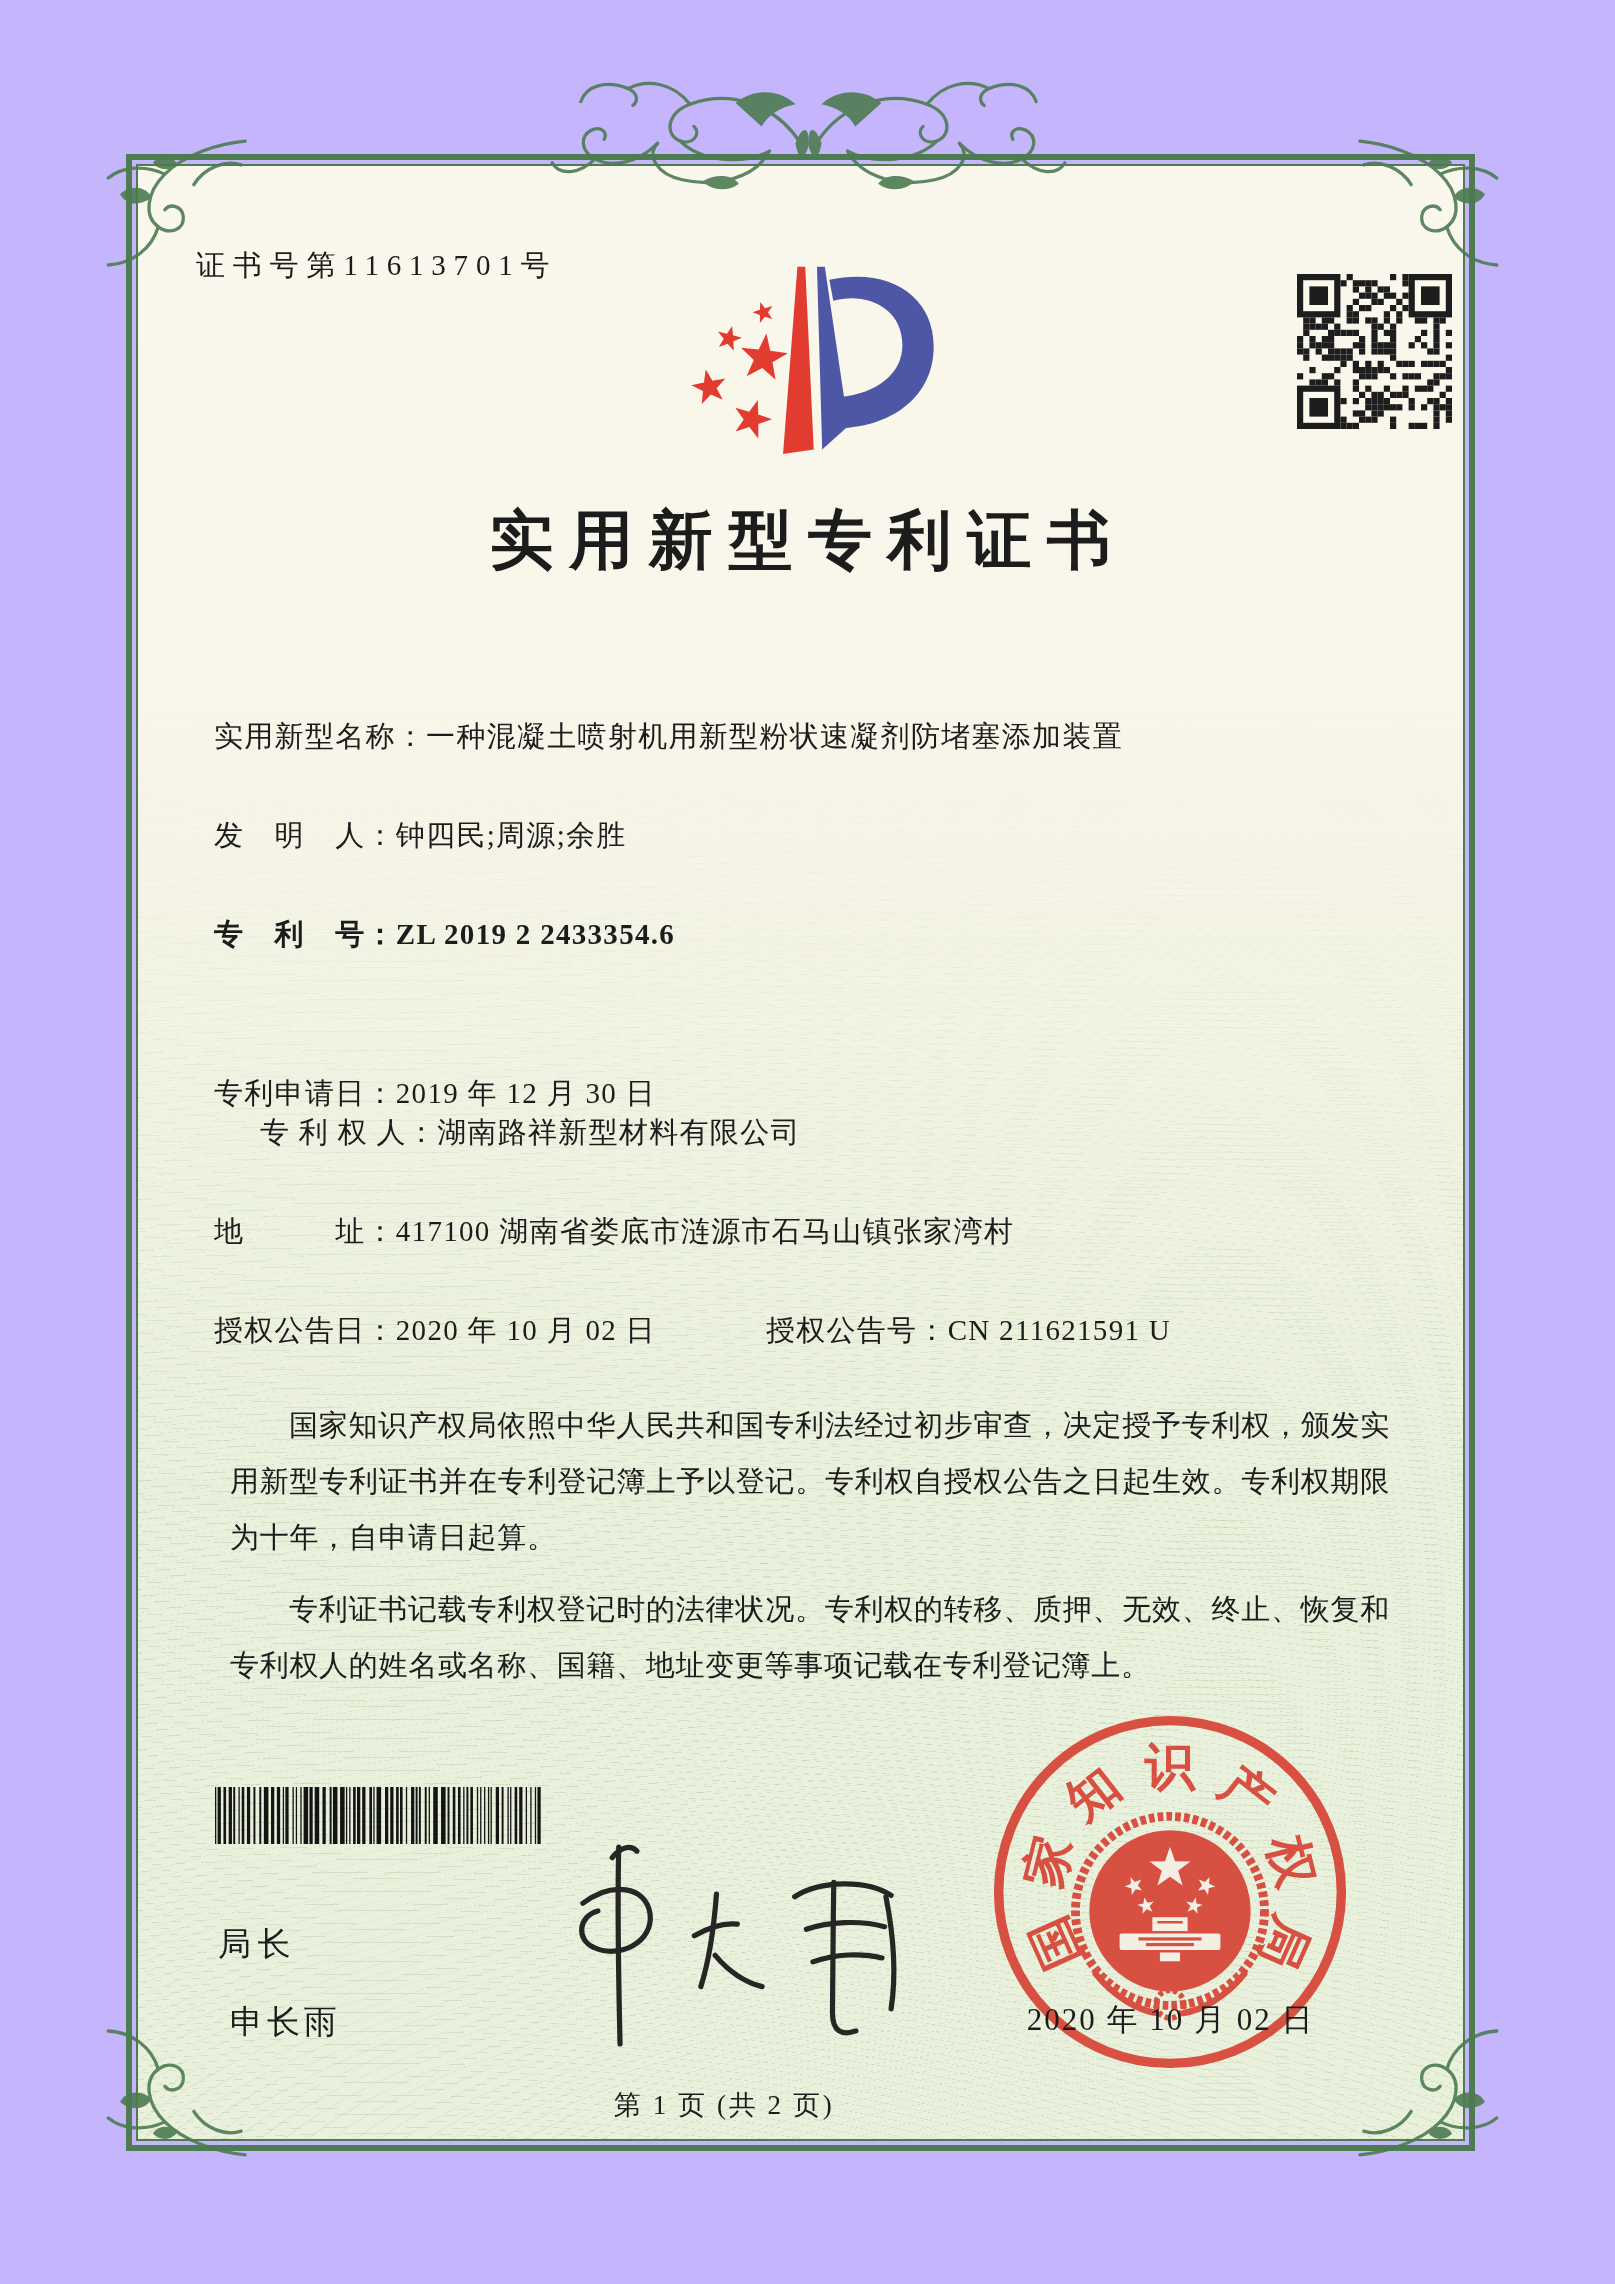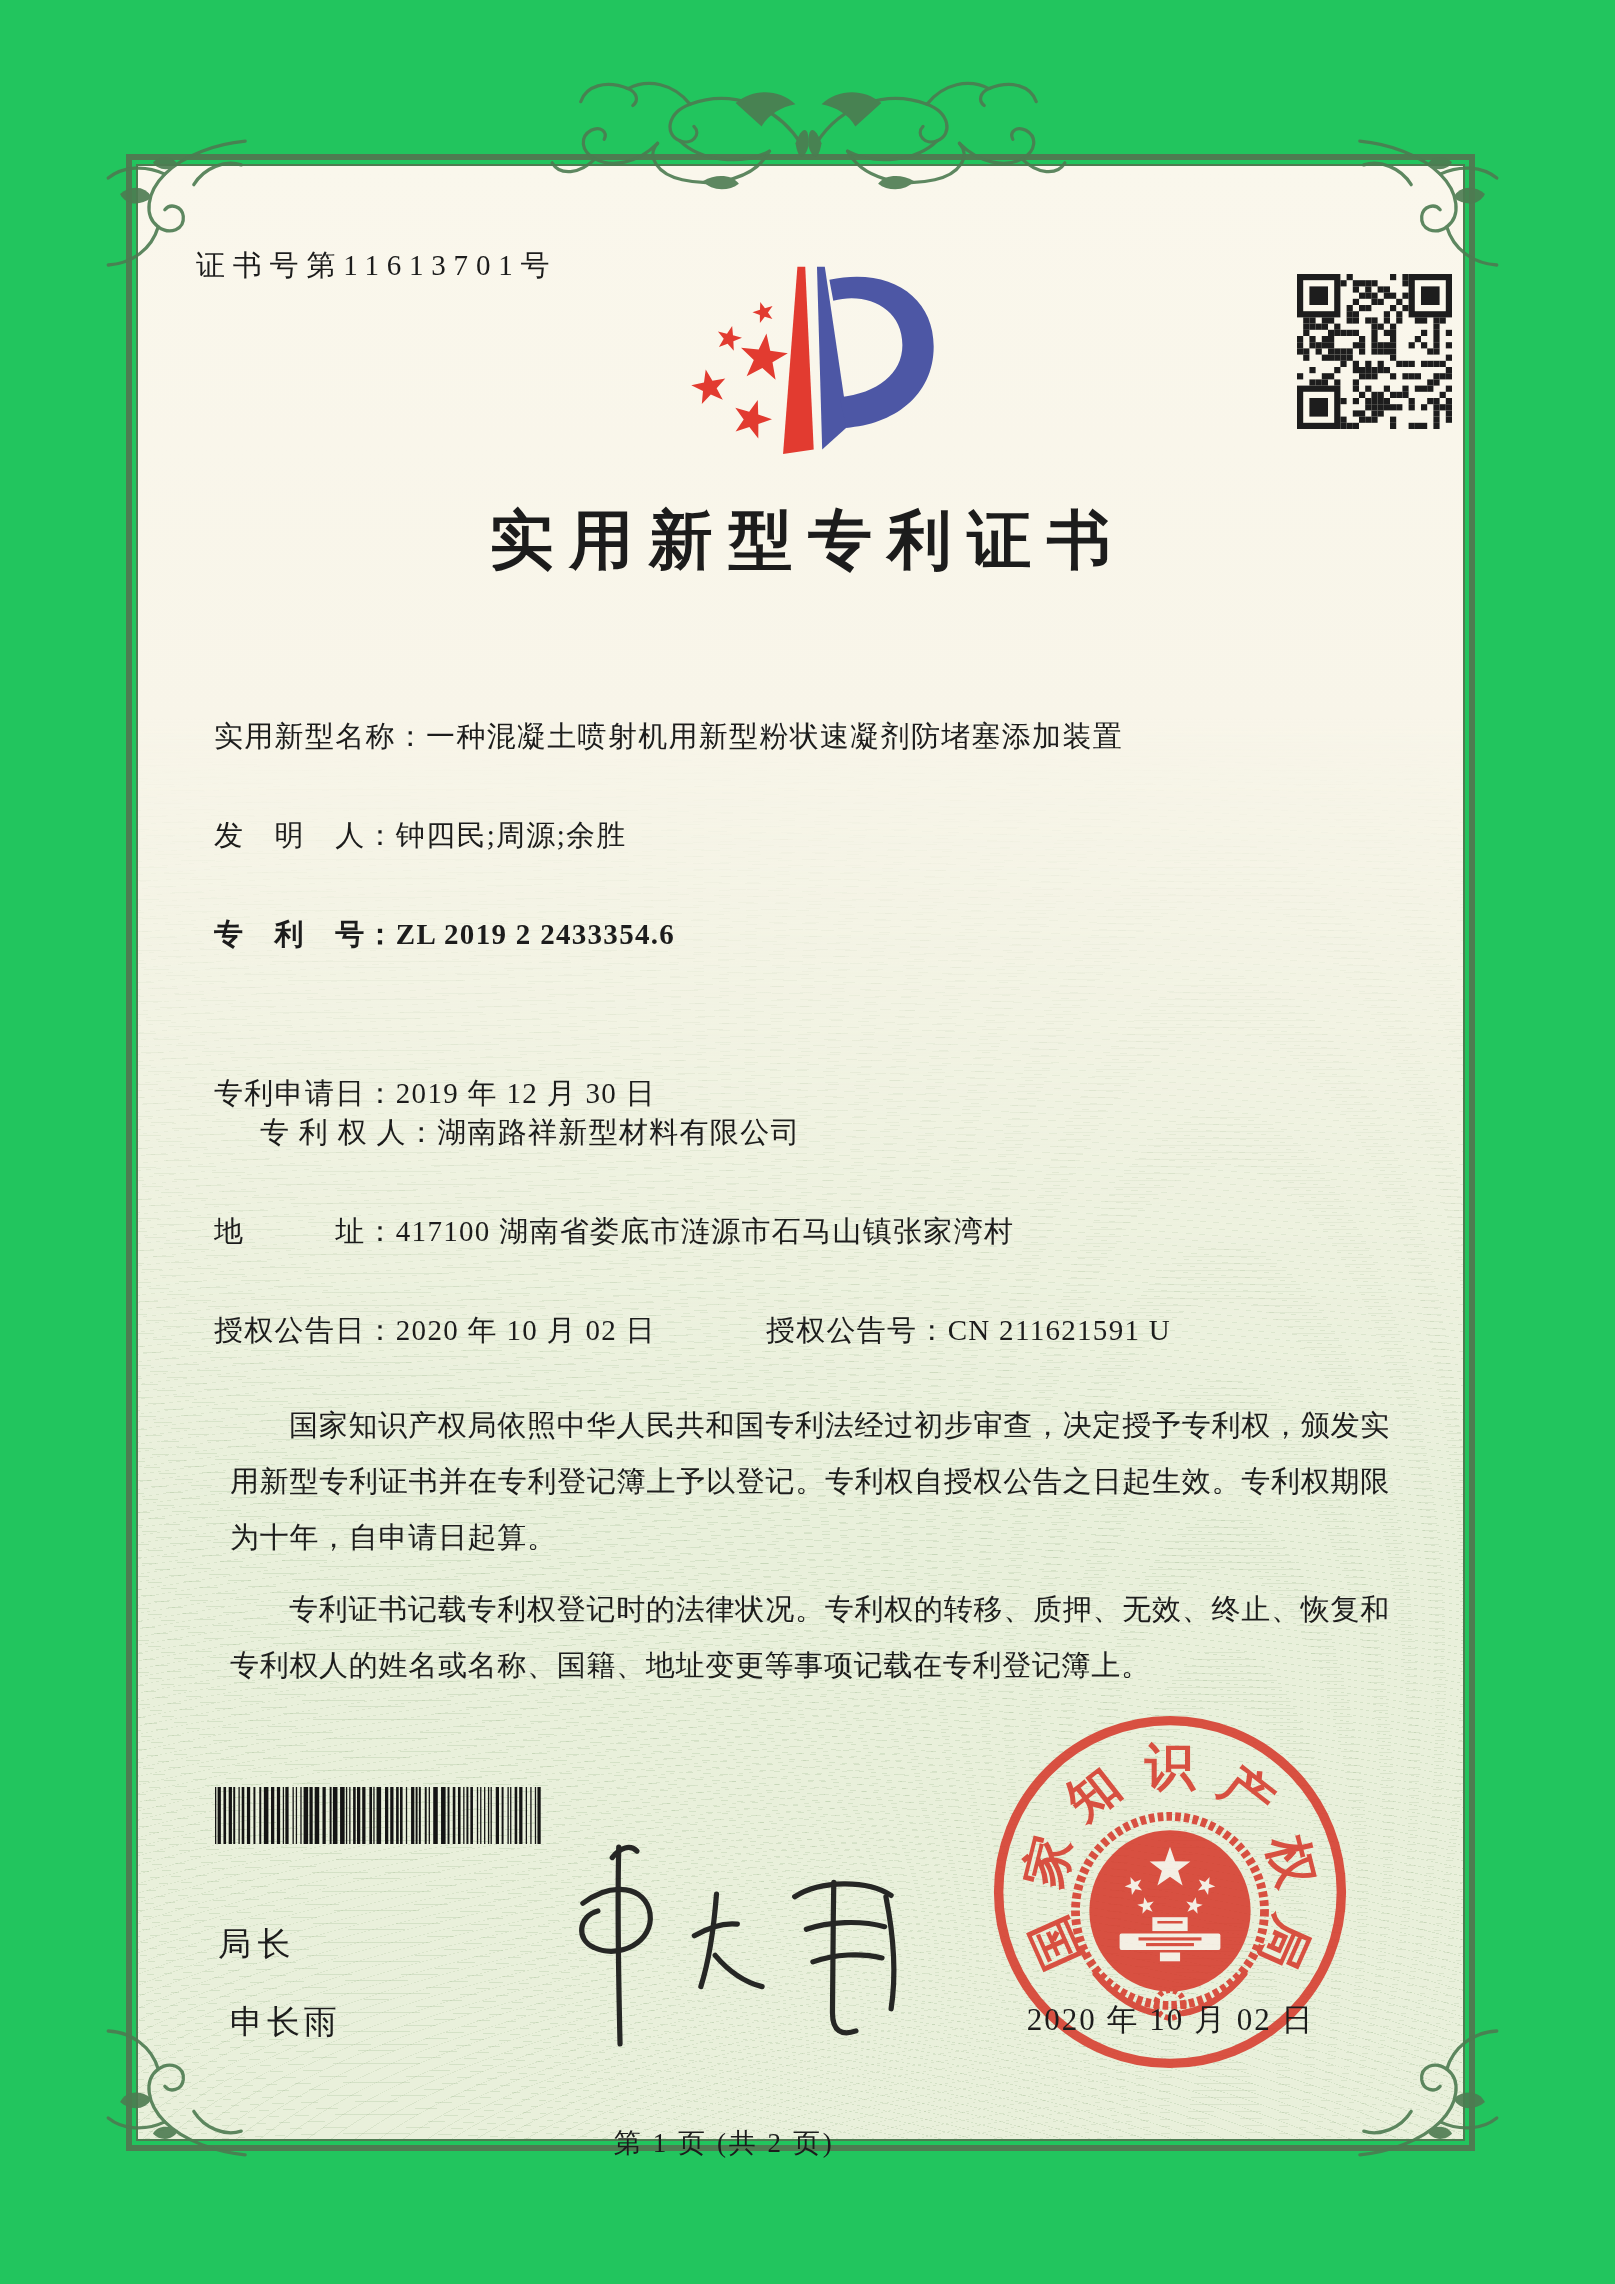--- a/index.html
+++ b/index.html
@@ -1,18 +1,18 @@
 <!DOCTYPE html>
 <html style="font-size:10.4px"><head>
 <meta charset="utf-8">
 <style>
   html,body{margin:0;padding:0;background:#e8e8e4;}
   .page{
     position:relative; width:1616px; height:2284px;
-    background:#22c55e; overflow:hidden;
+    background:#c4b5fd; overflow:hidden;
     font-family:"Liberation Serif","DejaVu Serif",serif;
     color:#1c1c1c;
   }
   
   .frame{
     position:absolute; left:126px; top:154px; width:1349px; height:1997px;
     border:6.5px solid #4e7c51; box-sizing:border-box; z-index:1;
   }
   .frame-inner{
     position:absolute; inset:3.9px; border:2.6px solid #4e7c51;
@@ -47,21 +47,21 @@
   .paras{left:214px; top:1381px; width:1192px;}
   .paras p{margin:16px; font-size:29px; line-height:56px; text-align:justify;
            text-indent:59px; letter-spacing:0.7px;}
   .barcode{left:215px; top:1787px; width:327px; height:57px;}
   .director-label{left:218px; top:1922px; font-size:33px; letter-spacing:6.5px;}
   .director-name{left:230px; top:2000px; font-size:33px; letter-spacing:3.9px;}
   .signature{left:521px; top:1817px; width:404px; height:248px; z-index:4;}
   .seal{left:981px; top:1703px; width:378px; height:378px; z-index:3;}
   .seal-date{left:978px; top:1999px; width:385px; text-align:center;
              font-size:31px; letter-spacing:2px; z-index:5;}
-  .page-footer{left:0; top:2087px; width:1448px; text-align:center; font-size:27px; letter-spacing:2.6px;margin-top:38px;}
+  .page-footer{left:0; top:2087px; width:1448px; text-align:center; font-size:27px; letter-spacing:2.6px;}
   .back-note{left:0; top:2220px; width:1616px; text-align:center; font-size:30px; letter-spacing:5.2px;}
   .green-stroke{stroke:#4d7b51; fill:none; stroke-width:5; stroke-linecap:round;}
   .green-fill{fill:#4d7b51; stroke:none;}
 </style>
 </head>
 <body>
 
 <div class="page">
 
   <div class="frame">

